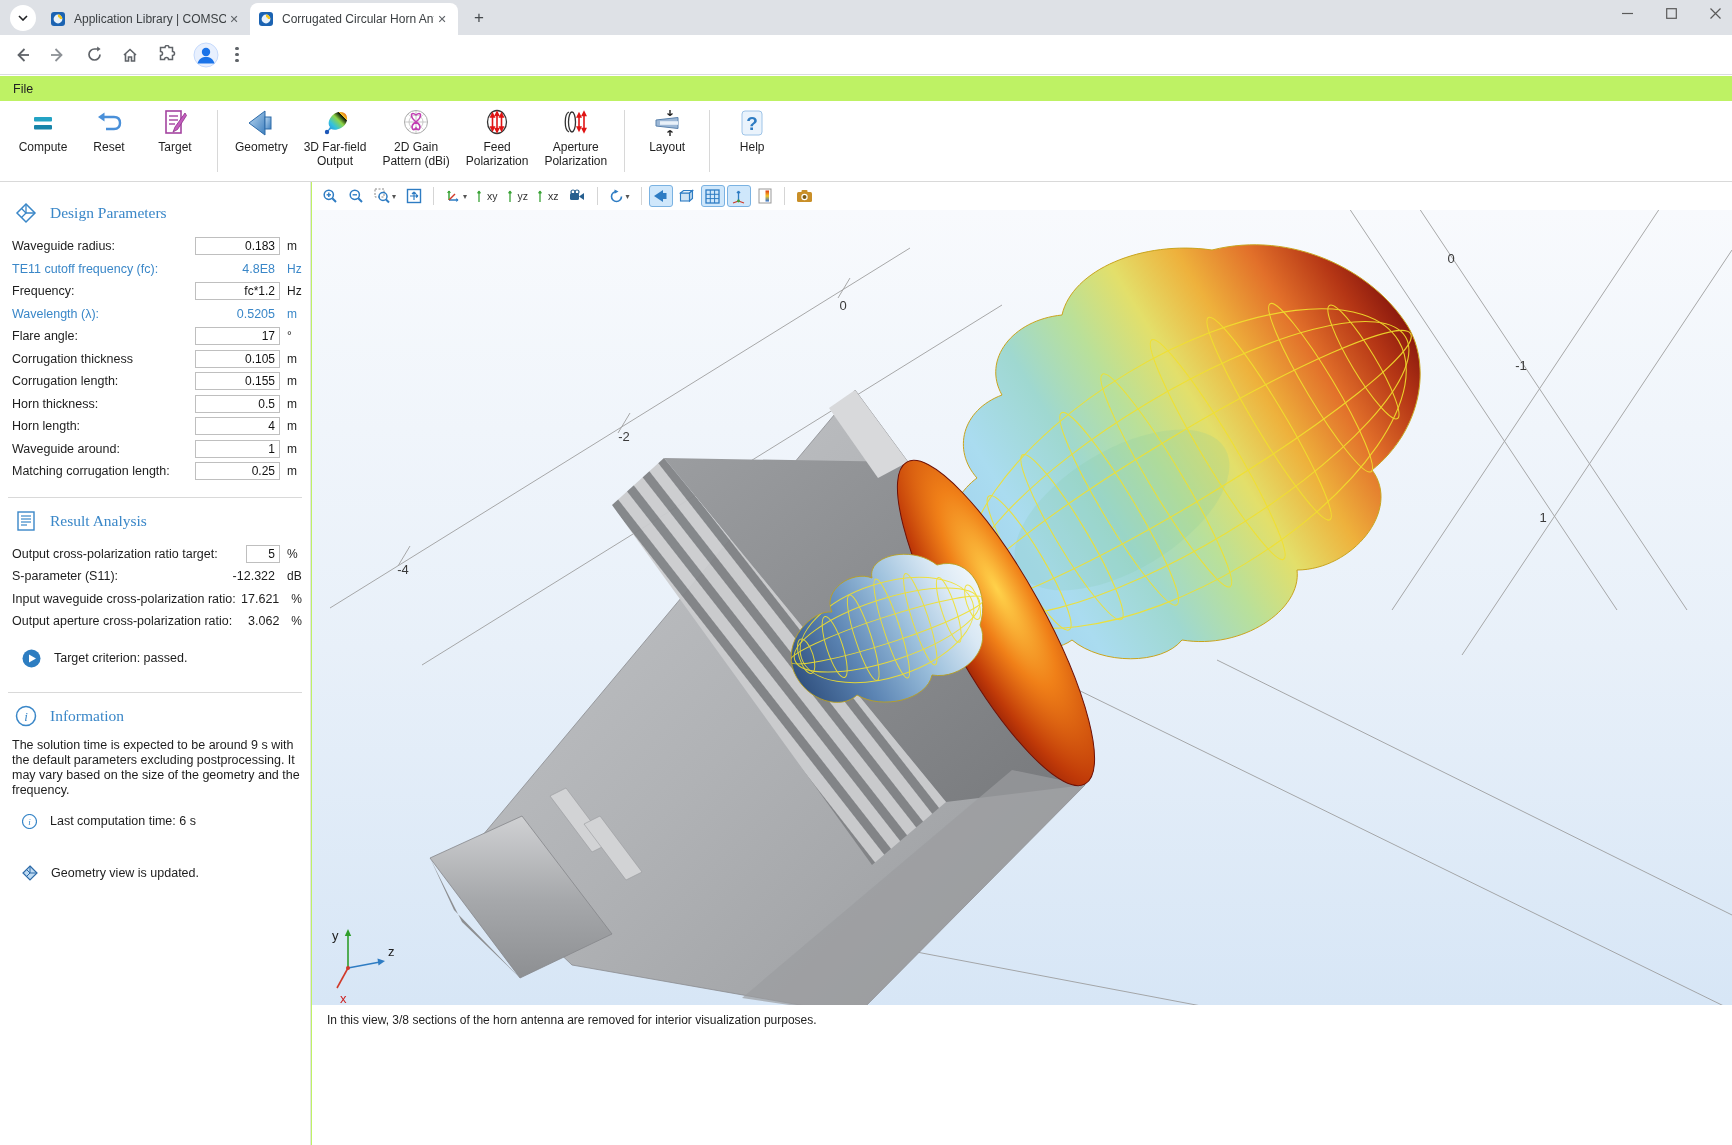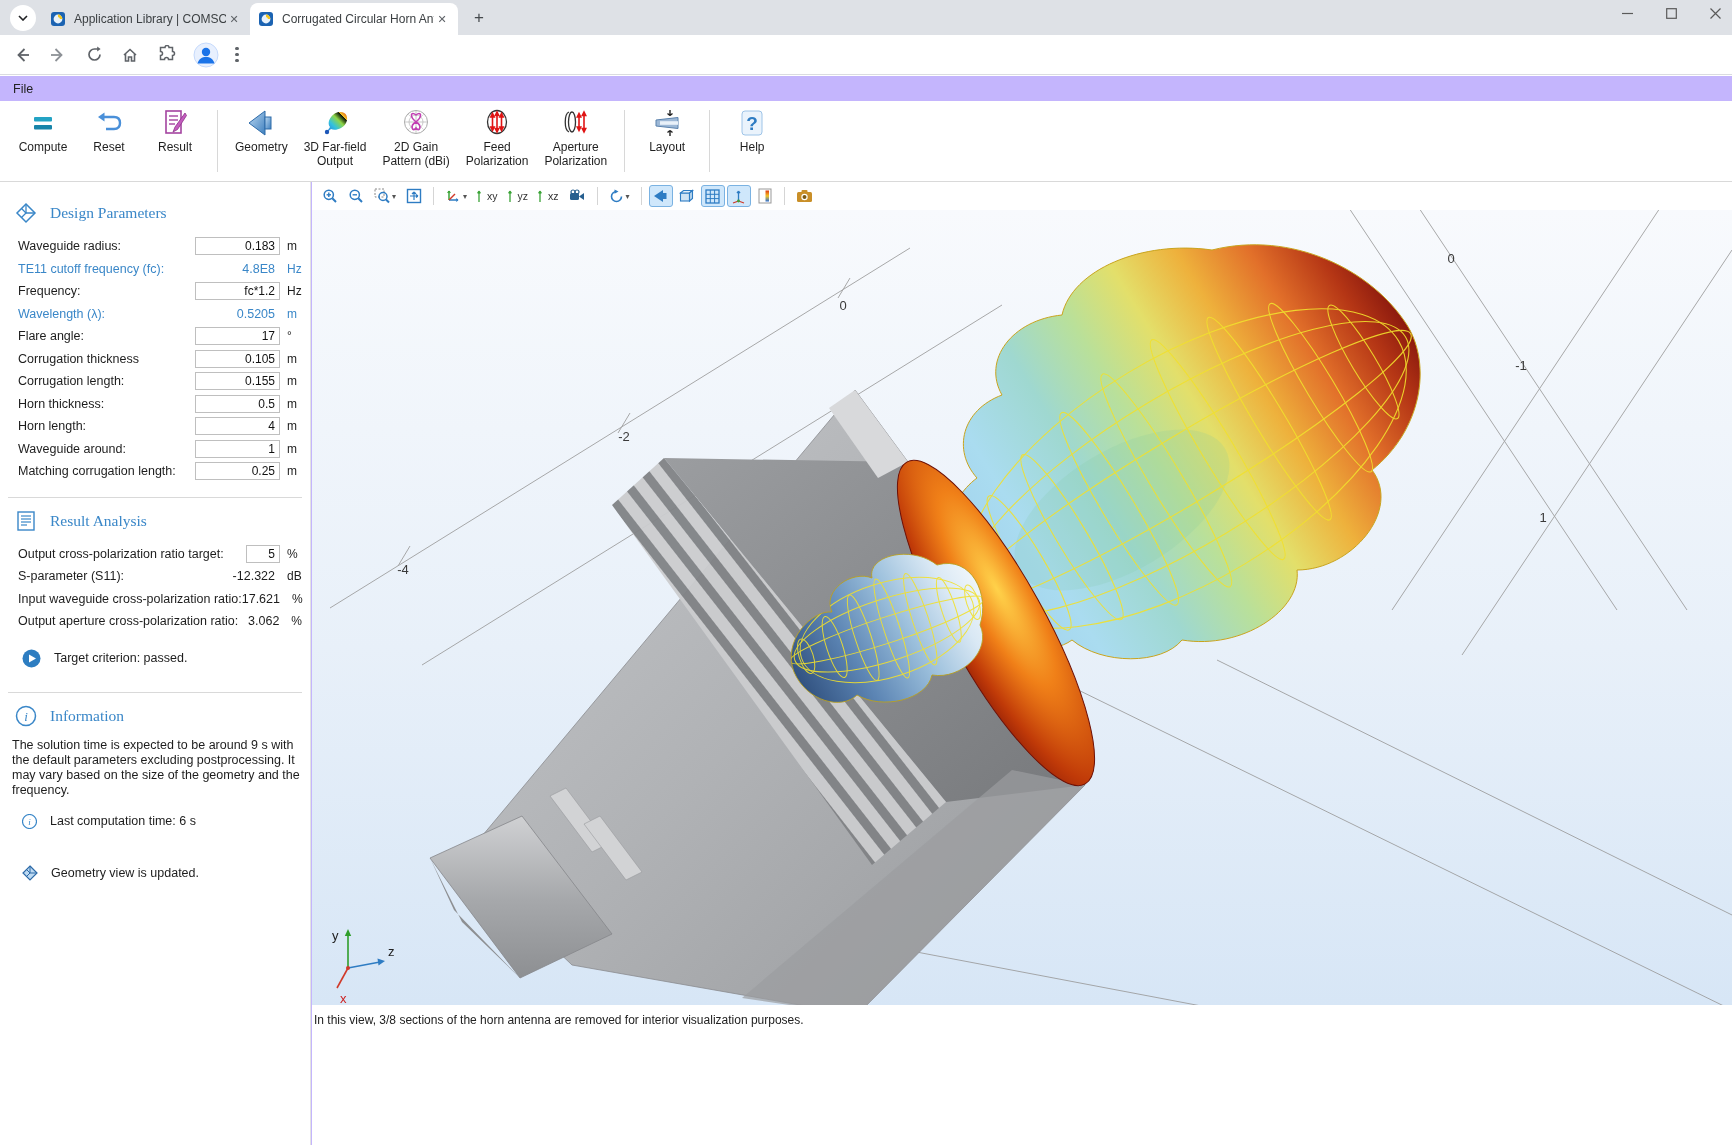--- a/index.html
+++ b/index.html
@@ -21,35 +21,35 @@
 
   .navbar { position:absolute; left:0; top:35px; width:100%; height:40px; background:#fff; border-bottom:1px solid #dadce0; display:flex; align-items:center; }
   .navicon { width:28px; height:28px; margin-left:8px; display:flex; align-items:center; justify-content:center; }
   .urlbar { flex:0 0 1292px; height:30px; margin-left:10px; border:1px solid #dadce0; border-radius:15px; background:#fff; display:flex; align-items:center; padding:0 12px; }
   .urltext { font-size:13.5px; color:#202124; margin-left:10px; }
   .navright { display:flex; align-items:center; margin-left:14px; gap:16px; }
   .kebab { display:flex; flex-direction:column; gap:2.5px; margin-right:6px; }
   .kebab i { width:3.5px; height:3.5px; border-radius:2px; background:#5f6368; display:block; }
 
   
-  .app { position:absolute; left:0; top:76px; width:100%; height:1069px; background:#c4b5fd; }
+  .app { position:absolute; left:0; top:76px; width:100%; height:1069px; background:#bef264; }
   .menubar { height:25px; display:flex; align-items:center; padding-left:13px; font-size:12.5px; color:#222; }
   .ribbon { position:absolute; left:0; top:25px; width:100%; height:81px; display:flex; align-items:center; padding-left:10px; border-bottom:1px solid #d9d9d9; background:#fff; }
   .rbtn { height:70px; min-width:66px; padding:0 8px; display:flex; flex-direction:column; align-items:center; justify-content:flex-start; border-radius:3px; }
   .rbtn svg { height:34px; }
   .rbtn .rl, .rbtn .rl2 { font-size:12px; color:#1f1f1f; line-height:14px; text-align:center; white-space:nowrap; }
   .rsep { width:1px; height:62px; background:#d8d8d8; margin:0 9px; }
 
   
   .panel { position:absolute; left:0; top:106px; width:311px; height:963px; background:#fff; border-right:1px solid #e2e2e2; padding:0 8px 0 12px; }
   .sect-div { border:none; border-top:1px solid #d9d9d9; margin:0 0 0 -4px; }
   .sect-head { display:flex; align-items:center; gap:12px; margin:11px 0 10px 2px; }
   .sect-head .ticon { width:24px; height:24px; }
   .sect-title { font-size:15.5px; color:#3a87c8;font-family:Liberation Serif, serif; }
-  .prow { display:flex; align-items:center; height:22.5px;margin-left:6px; }
+  .prow { display:flex; align-items:center; height:22.5px; }
   .plabel { flex:1; font-size:12.5px; color:#1d1d1d; white-space:nowrap; }
   .plabel.blue { color:#3a87c8; }
   .pinput { width:85px; height:18px; border:1px solid #bfbfbf; font-size:12px; text-align:right; padding:0 4px; color:#111; font-family:"Liberation Sans",sans-serif; }
   .pinput.narrow { width:34px; }
   .pvalue { width:85px; font-size:12.5px; text-align:right; padding-right:5px; color:#1d1d1d; }
   .pvalue.blue { color:#3a87c8; }
   .punit { width:22px; font-size:12px; color:#1d1d1d; padding-left:7px; }
   .punit.blue { color:#3a87c8; }
   .statusrow { display:flex; align-items:center; gap:13px; margin:16px 0 6px 10px; font-size:12.5px; color:#1d1d1d; }
   .statusrow svg { flex:0 0 auto; }
@@ -58,21 +58,21 @@
 
   
   .gfx { position:absolute; left:312px; top:106px; width:1420px; height:963px; background:#fff; }
   .gtoolbar { height:28px; display:flex; align-items:center; gap:2px; padding-left:6px; background:#fff; }
   .gbtn { height:22px; min-width:24px; padding:0 3px; display:flex; align-items:center; justify-content:center; border:1px solid transparent; border-radius:3px; gap:1px; }
   .gbtn.active { background:#cfe7fb; border-color:#7ab2e2; }
   .gbtn .vlabel { font-size:10.5px; color:#333; }
   .gbtn .dd { font-size:8px; color:#555; margin-left:1px; }
   .gsep { width:1px; height:18px; background:#d5d5d5; margin:0 5px; }
   .canvas3d { width:1420px; height:795px; display:block; }
-  .gcaption { height:30px; display:flex; align-items:flex-start; padding:8px 0 0 2px; font-size:12px; color:#222; background:#fff; }
+  .gcaption { height:30px; display:flex; align-items:flex-start; padding:8px 0 0 2px; font-size:12px; color:#222; background:#fff;margin-left:13px; }
 </style>
 </head>
 <body>
 
 <div class="stage">
 
   <div class="tabstrip">
     <div class="tabsearch">
       <svg width="10" height="6" viewBox="0 0 10 6">
           <path d="M1 1 L5 5 L9 1" fill="none" stroke="#202124" stroke-width="1.6"></path>
@@ -180,21 +180,21 @@
           <span class="rl2"></span>
       </div>
       <div class="rbtn">
         <svg viewBox="0 0 34 34">
             <rect x="8" y="5" width="15" height="22" fill="#fff" stroke="#a444a0" stroke-width="1.6"></rect>
             <line x1="11" y1="10" x2="20" y2="10" stroke="#a444a0" stroke-width="1.4"></line>
             <line x1="11" y1="14" x2="20" y2="14" stroke="#a444a0" stroke-width="1.4"></line>
             <line x1="11" y1="18" x2="17" y2="18" stroke="#a444a0" stroke-width="1.4"></line>
             <path d="M27 7 L17 21 L15 26 L19.5 23.5 L28.5 9.5 Z" fill="#c45cbe" stroke="#8d3389" stroke-width="0.8"></path>
           </svg>
-        <span class="rl">Result</span>
+        <span class="rl">Target</span>
           <span class="rl2"></span>
       </div>
       <div class="rsep"></div>
       <div class="rbtn">
         <svg viewBox="0 0 34 34">
             <defs>
               <linearGradient id="gb" x1="0" y1="0" x2="1" y2="1">
                 <stop offset="0" stop-color="#bcd9f2"></stop>
                 <stop offset="1" stop-color="#3e7fbe"></stop>
               </linearGradient>

